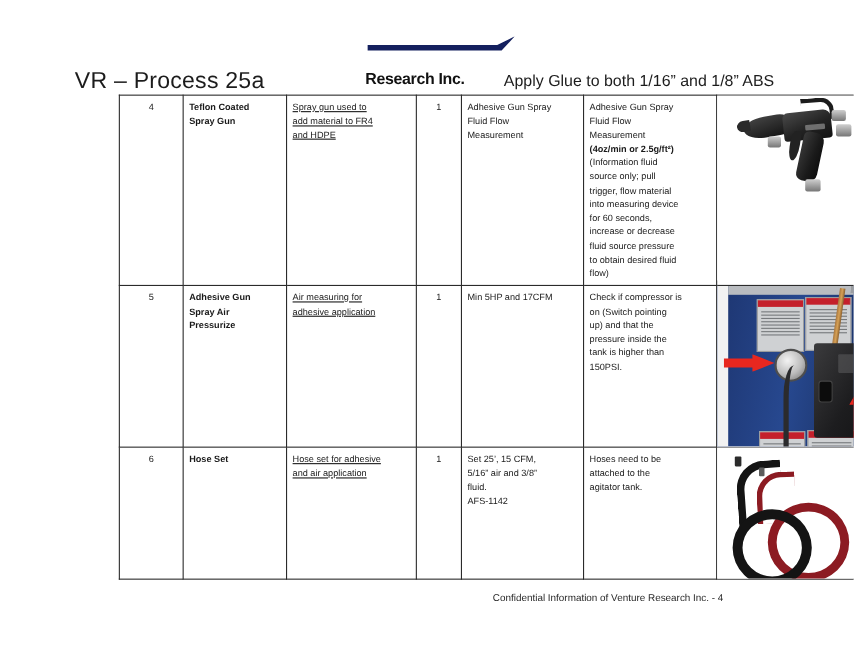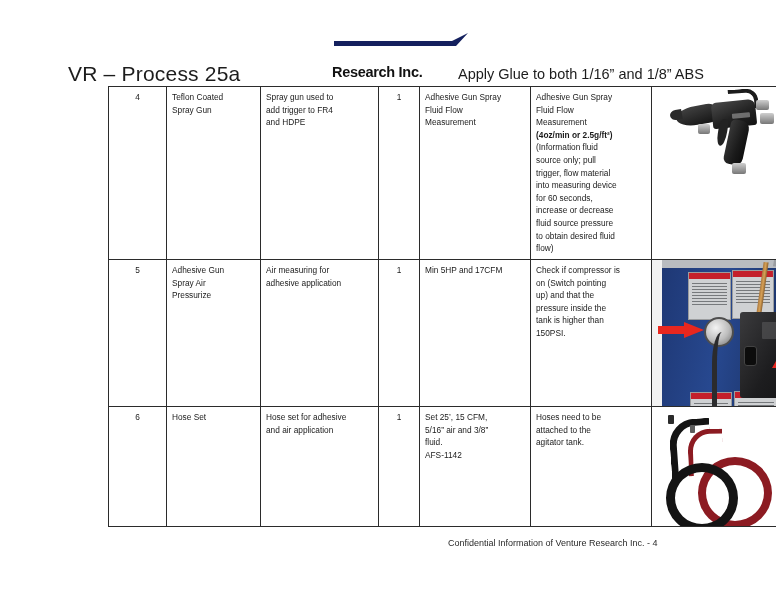--- a/index.html
+++ b/index.html
@@ -89,22 +89,22 @@
   }
   #spec-table td {
     border: 1px solid #2b2b2b;
     vertical-align: top;
     padding: 4px 5px 4px 5px;
     font-size: 8.3px;
     line-height: 1.52;
     color: #1a1a1a;
   }
   .c-num   { width: 47px;  text-align: center; }
-  .c-name  { width: 83px; }
-  .c-desc  { width: 107px; }
+  .c-name  { width: 83px; font-weight: bold; }
+  .c-desc  { width: 107px; text-decoration: underline; }
   .c-qty   { width: 30px;  text-align: center; }
   .c-spec  { width: 100px; }
   .c-check { width: 110px; }
   .c-img   { width: 185px; padding: 0 !important; }
 
   .cell-line { display: block; }
   .bold { font-weight: bold; }
 
   
   .photo {
@@ -295,21 +295,21 @@
     <tr>
       <td class="c-num">
         <span class="cell-line">4</span>
       </td>
       <td class="c-name">
         <span class="cell-line">Teflon Coated</span>
         <span class="cell-line">Spray Gun</span>
       </td>
       <td class="c-desc">
         <span class="cell-line">Spray gun used to</span>
-        <span class="cell-line">add trigger to FR4</span>
+        <span class="cell-line">add material to FR4</span>
         <span class="cell-line">and HDPE</span>
       </td>
       <td class="c-qty">
         <span class="cell-line">1</span>
       </td>
       <td class="c-spec">
         <span class="cell-line">Adhesive Gun Spray</span>
         <span class="cell-line">Fluid Flow</span>
         <span class="cell-line">Measurement</span>
       </td>

